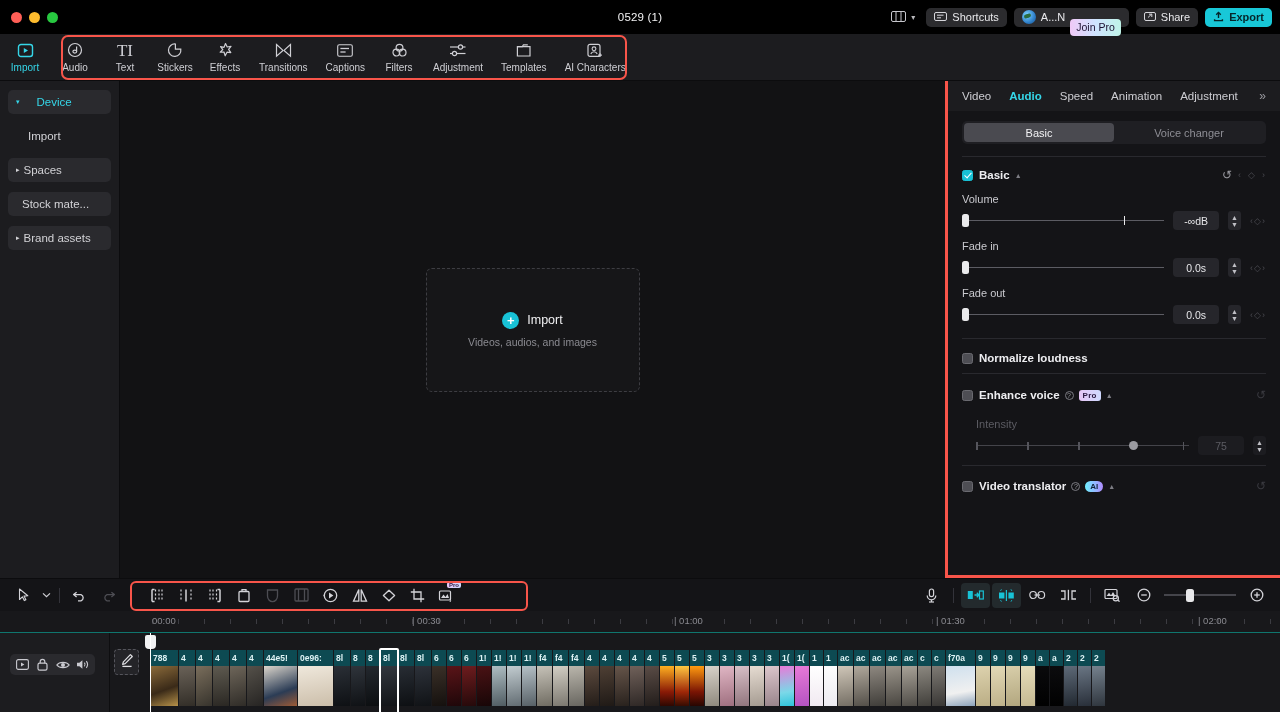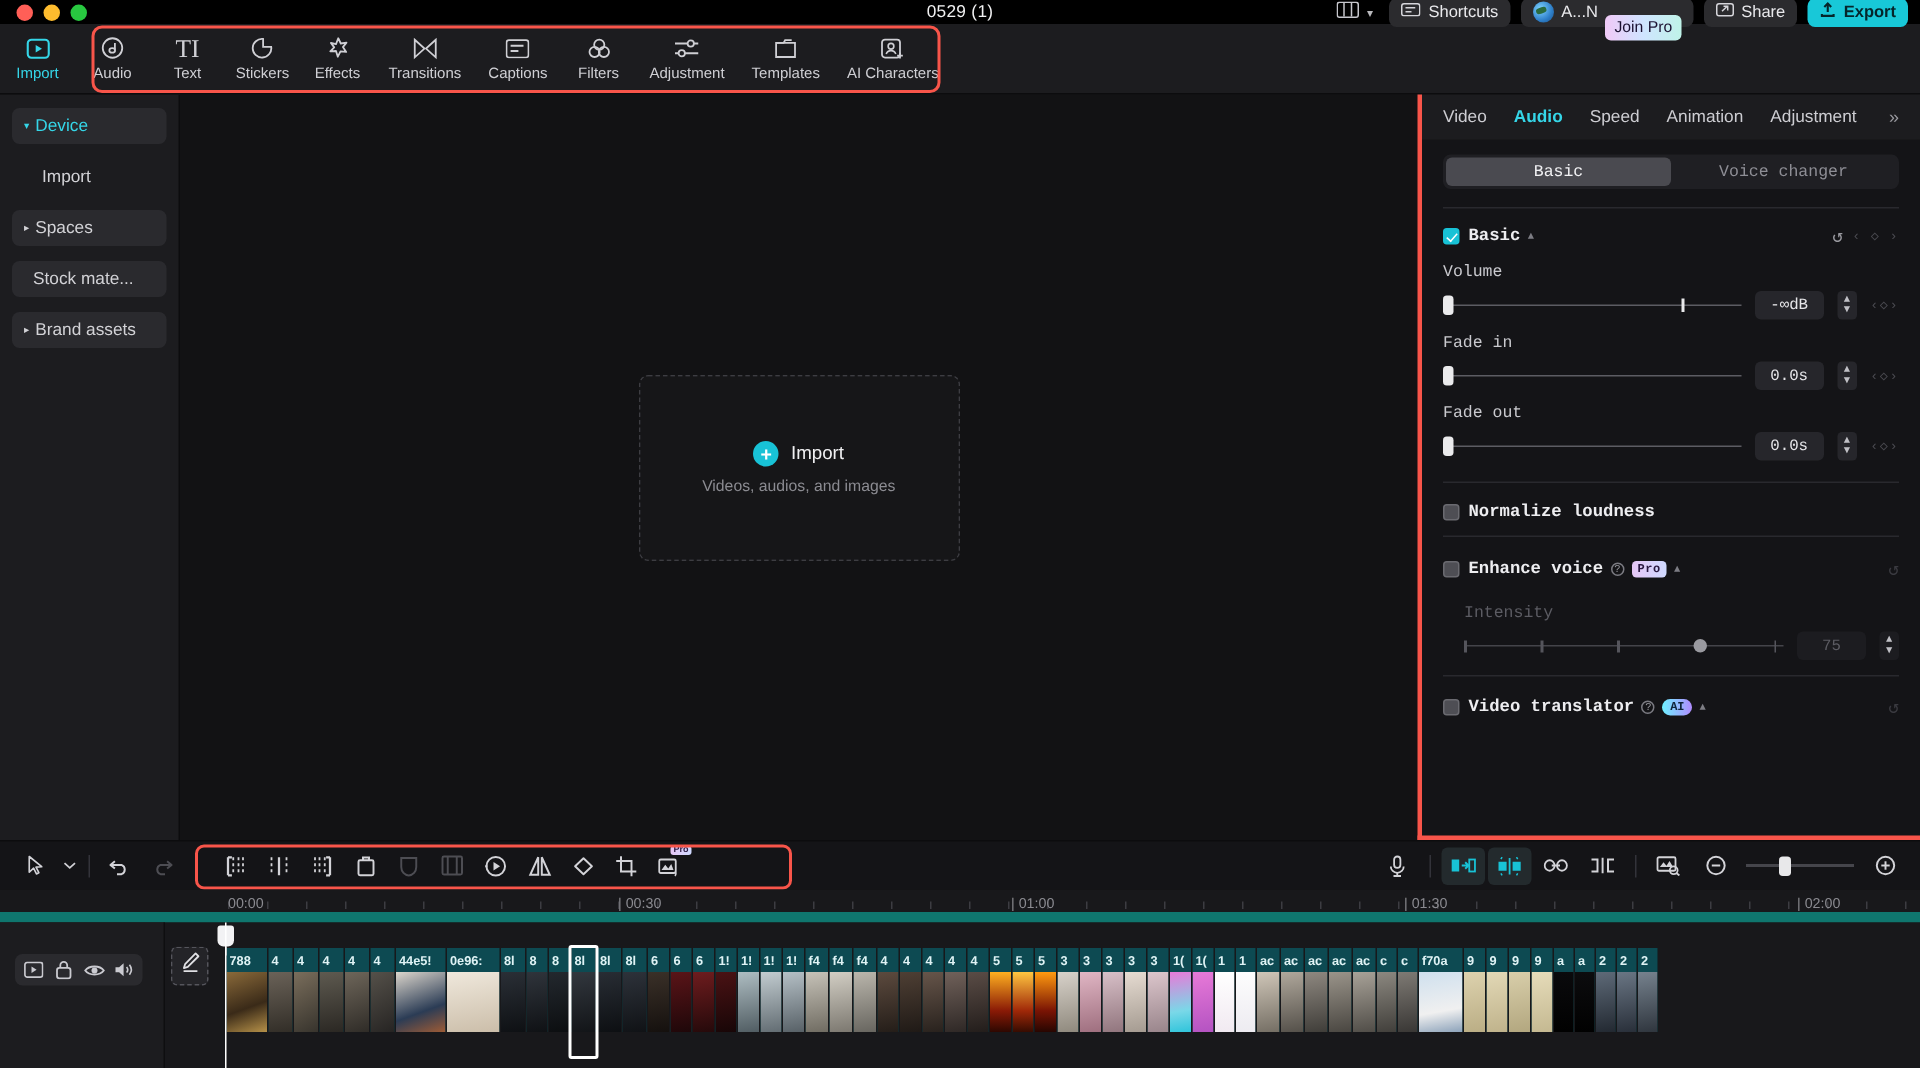--- a/index.html
+++ b/index.html
@@ -5,21 +5,21 @@
   * { box-sizing: border-box; margin:0; padding:0; }
   html,body{ background:#0d0d0f; }
   body{
     width:1280px; height:712px;
     font-family:"Liberation Sans", sans-serif;
     color:#e8e8ea; overflow:hidden; position:relative;
     -webkit-font-smoothing:antialiased;
   }
   
   #titlebar{
-    height:16px; background:#000; display:flex; align-items:center;
+    height:34px; background:#000; display:flex; align-items:center;
     position:relative;
   }
   .traffic{ display:flex; gap:7px; padding-left:11px; }
   .tl-dot{ width:11px; height:11px; border-radius:50%; }
   .tl-red{background:#ff5f57;} .tl-yel{background:#febc2e;} .tl-grn{background:#28c840;}
   #doc-title{
     position:absolute; left:0; right:0; text-align:center;
     font-size:11.5px; color:#f2f2f3; letter-spacing:.2px;
   }
   .tb-right{ margin-left:auto; display:flex; align-items:center; gap:7px; padding-right:8px; z-index:3;}
@@ -67,21 +67,21 @@
   #sidebar{
     width:120px; background:#1c1c1f; padding:9px 8px 0 8px;
     border-right:1px solid #0c0c0e;
   }
   .side-item{
     height:24px; border-radius:5px; display:flex; align-items:center;
     font-size:11.5px; color:#d2d2d6; padding-left:8px; margin-bottom:10px;
     background:#2a2a2e;
   }
   .side-item.plain{ background:transparent; padding-left:20px; }
-  .side-item.sel{ color:#35d6e8; }
+  .side-item.sel{ color:#35d6e8;gap:13px; }
   .caret{ font-size:7px; margin-right:4px; display:inline-block; }
 
   
   #preview{ flex:1; background:#121214; display:flex; align-items:center; justify-content:center; }
   #dropzone{
     width:214px; height:124px; border:1px dashed #3d3d42; border-radius:6px;
     background:#161618; display:flex; flex-direction:column;
     align-items:center; justify-content:center; gap:7px;
   }
   .dz-row{ display:flex; align-items:center; gap:8px; }
@@ -98,21 +98,21 @@
     width:335px; background:#141417; border:3px solid #f8554a;
     border-right:none; border-top:none; position:relative; overflow:hidden;
   }
   #rp-tabs{
     height:30px; display:flex; align-items:center; gap:18px;
     padding:0 14px; background:#1c1c1f; font-size:11.5px; color:#cdcdd2;
     overflow:hidden;
   }
   #rp-tabs .tab.active{ color:#35d6e8; font-weight:bold; }
   .chev2{ margin-left:auto; color:#9a9aa0; font-size:12px; }
-  #rp-body{ padding:10px 14px 0 14px;font-family:Liberation Mono, monospace; }
+  #rp-body{ padding:10px 14px 0 14px; }
   .seg{
     height:23px; display:flex; background:#1f1f23; border-radius:5px;
     padding:2px; margin-bottom:12px;
   }
   .seg > div{
     flex:1; display:flex; align-items:center; justify-content:center;
     font-size:11px; color:#8e8e95; border-radius:4px;
   }
   .seg > div.on{ background:#4a4a50; color:#f2f2f4; }
   .divider{ height:1px; background:#29292e; margin:0 0 11px 0; }
@@ -181,21 +181,21 @@
   #tb-hl{
     position:absolute; left:130px; top:2px; width:398px; height:30px;
     border:2.5px solid #f8554a; border-radius:6px; pointer-events:none;
   }
   .right-tools{ margin-left:auto; display:flex; align-items:center; gap:2px; }
   .zoom-slider{ width:72px; height:14px; position:relative; display:flex; align-items:center; margin:0 4px;}
   .zoom-slider .bar{ height:2px; width:100%; background:#45454b; }
   .zoom-slider .kn{ position:absolute; left:22px; width:8px;height:13px;background:#e8e8ea;border-radius:2.5px;}
 
   
-  #ruler{ height:22px; background:#18181b; position:relative; border-bottom:7px solid #0f766e; }
+  #ruler{ height:22px; background:#18181b; position:relative; border-bottom:1px solid #0f766e; }
   .rl-lbl{ position:absolute; top:4px; font-size:9.5px; color:#8a8a90; }
   .rl-tick{ position:absolute; top:8px; width:1px; height:5px; background:#3c3c42; }
   #tracks{ height:134px; background:#18181b; position:relative; }
   #track-head{
     position:absolute; left:0; top:0; width:110px; height:100%;
     background:#1c1c1f; border-right:1px solid #0e0e10;
   }
   .head-pills{
     position:absolute; left:10px; top:21px; display:flex; gap:3px;
     background:#2a2a2e; border-radius:5px; padding:3px 4px;

